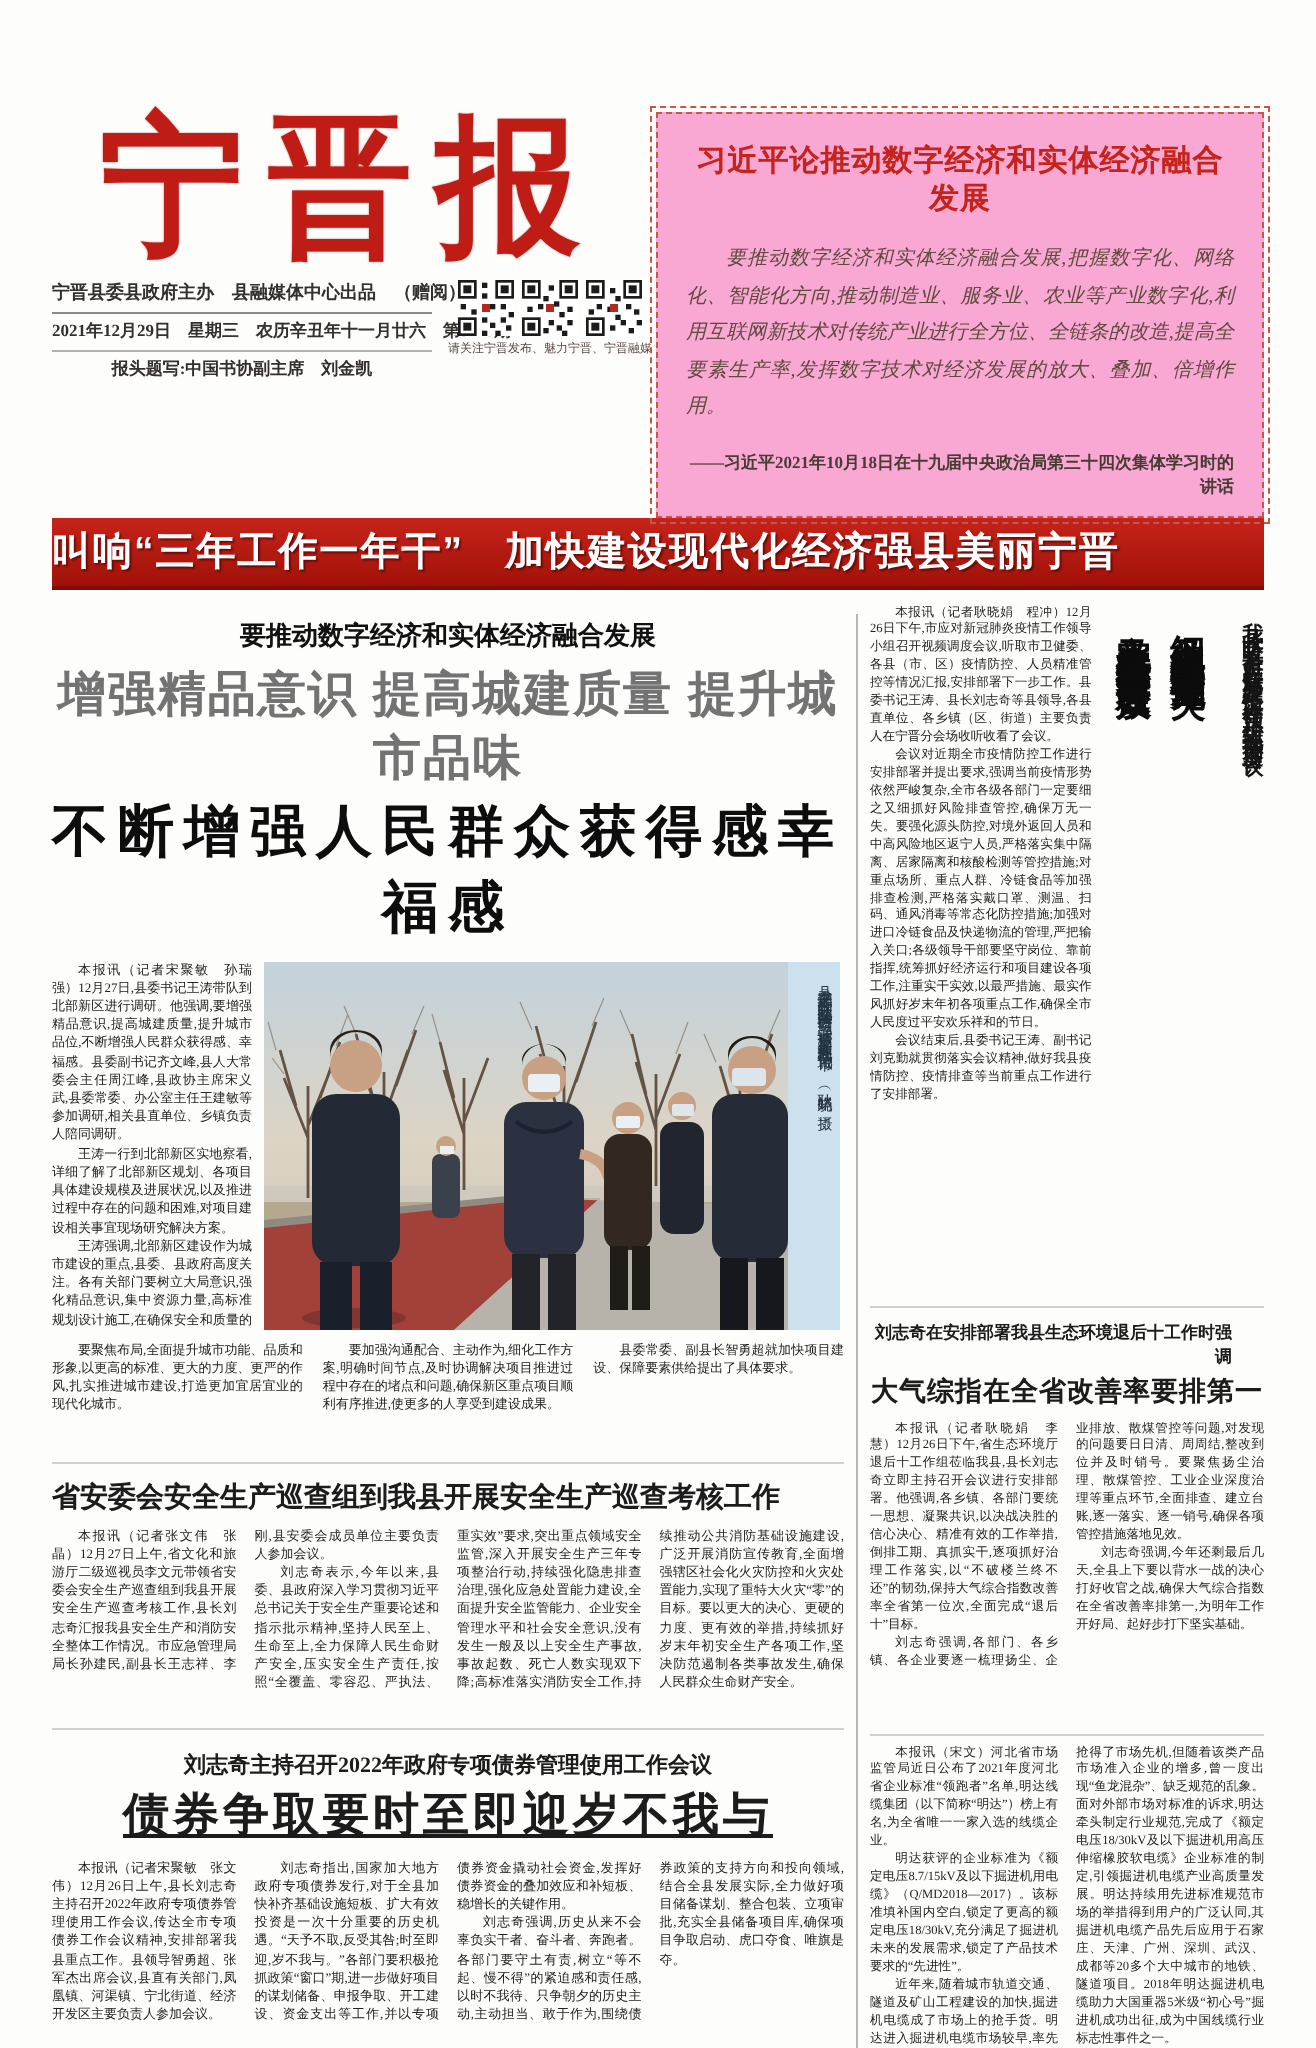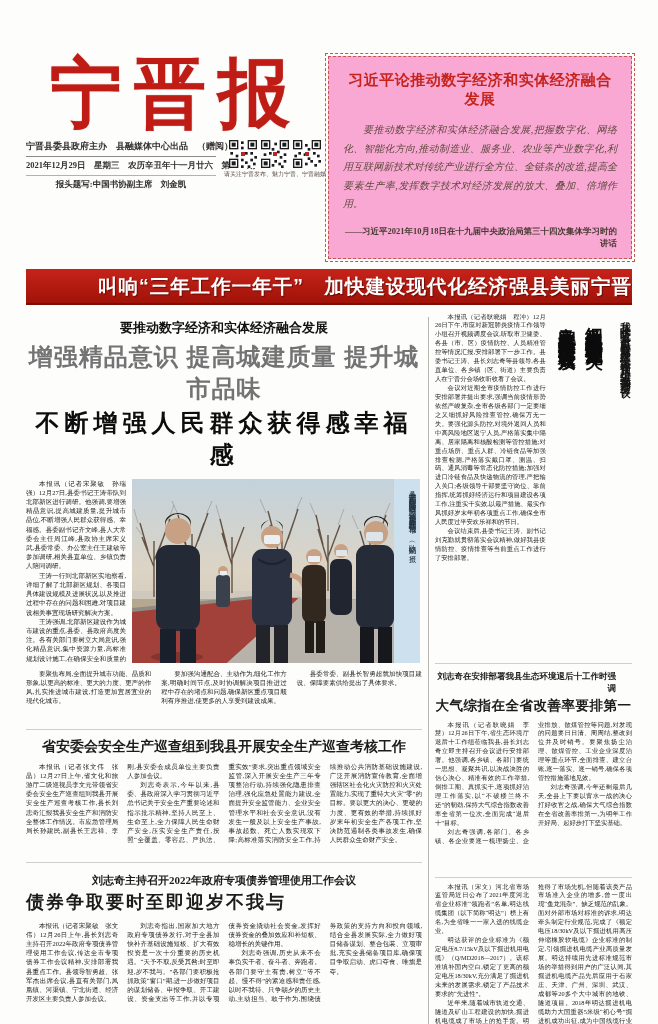--- a/index.html
+++ b/index.html
@@ -51,58 +51,58 @@
   }
   .quote-body{
     font-size:10px;line-height:1.85;color:#5f4a3d;text-align:justify;
     text-indent:2em;font-style:italic;margin:0;
   }
   .quote-attr{
     font-size:8.5px;font-weight:bold;color:#4a3b33;text-align:right;margin-top:12px;
   }
   
   .red-banner{
-    margin-top:10px;height:34px;line-height:34px;text-align:right;
+    height:34px;line-height:34px;text-align:left;
     background:linear-gradient(#c6231a,#a01208);color:#fff;
     font-weight:900;font-size:19.5px;letter-spacing:1px;
     font-family:"Liberation Sans","DejaVu Sans",sans-serif;
     text-shadow:1px 1px 1px rgba(60,0,0,.6);
     border-bottom:2px solid #7e0d06;
   }
   
   .content{display:flex;margin-top:8px;align-items:stretch;}
   .left-col{width:396px;flex:0 0 396px;}
   .col-rule{width:1px;background:#b8b5b0;margin:4px 6px 0 6px;}
   .right-col{flex:1;min-width:0;}
   
   .kicker{font-size:13px;font-weight:bold;text-align:center;margin:6px 0 4px 0;color:#111;}
   .hl-1{font-size:24px;font-weight:900;text-align:center;letter-spacing:1px;margin:2px 0;color:#737373;
         font-family:"Liberation Sans","DejaVu Sans",sans-serif;}
-  .hl-2{font-size:24px;font-weight:900;text-align:center;letter-spacing:5px;margin:2px 0 8px 0;color:#0d0d0d;
+  .hl-2{font-size:28px;font-weight:900;text-align:center;letter-spacing:5px;margin:2px 0 8px 0;color:#0d0d0d;
         font-family:"Liberation Sans","DejaVu Sans",sans-serif;}
   .lead-row{display:flex;gap:6px;}
   .lead-text{flex:0 0 100px;height:184px;overflow:hidden;font-size:6.5px;line-height:1.42;text-align:justify;color:#222;}
   .lead-text p,.cols p,.ep-body p{margin:0;text-indent:2em;}
   figure.photo{margin:0;flex:1;display:flex;gap:0;height:184px;}
   figure.photo svg{display:block;width:262px;height:184px;background:#c8d4dc;}
   .photo-caption{
     width:26px;background:#cde0ed;writing-mode:vertical-rl;
     font-size:7.5px;line-height:1.5;color:#243340;padding:6px 2px;box-sizing:border-box;
     letter-spacing:1px;
   }
   .cols{font-size:6.5px;line-height:1.42;text-align:justify;color:#222;}
   .cols-3{column-count:3;column-gap:10px;height:52px;overflow:hidden;margin-top:6px;}
   .cols-4{column-count:4;column-gap:9px;overflow:hidden;}
   .sect{border-top:1px solid #d2cfca;margin-top:8px;padding-top:6px;}
-  .hl-safety{font-size:14px;font-weight:900;text-align:center;margin:2px 0 6px 0;
+  .hl-safety{font-size:14px;font-weight:900;text-align:left;margin:2px 0 6px 0;
              font-family:"Liberation Sans","DejaVu Sans",sans-serif;}
   .safety-body{height:92px;}
   .kicker-bonds{font-size:11px;font-weight:bold;text-align:center;margin:4px 0 2px 0;}
-  .hl-bonds{font-size:18px;font-weight:900;text-align:left;letter-spacing:2px;margin:2px 0 7px 0;
-            font-family:"Liberation Sans","DejaVu Sans",sans-serif;}
+  .hl-bonds{font-size:23px;font-weight:900;text-align:center;letter-spacing:2px;margin:2px 0 7px 0;
+            font-family:"Liberation Sans","DejaVu Sans",sans-serif;text-decoration:underline;}
   .bonds-body{height:110px;}
   
   .ep-row{display:flex;gap:7px;height:342px;overflow:hidden;}
   .ep-body{flex:1;min-width:0;font-size:6.3px;line-height:1.42;text-align:justify;color:#222;overflow:hidden;}
   .ep-headline{margin:0;writing-mode:vertical-rl;flex:0 0 auto;
     font-size:17.5px;font-weight:900;color:#0c0c0c;letter-spacing:1.5px;line-height:1.55;
     font-family:"Liberation Sans","DejaVu Sans",sans-serif;}
   .ep-headline span{display:block;}
   .ep-kicker{writing-mode:vertical-rl;flex:0 0 18px;font-size:10.5px;font-weight:bold;
     letter-spacing:2.5px;color:#151515;line-height:1.3;}

